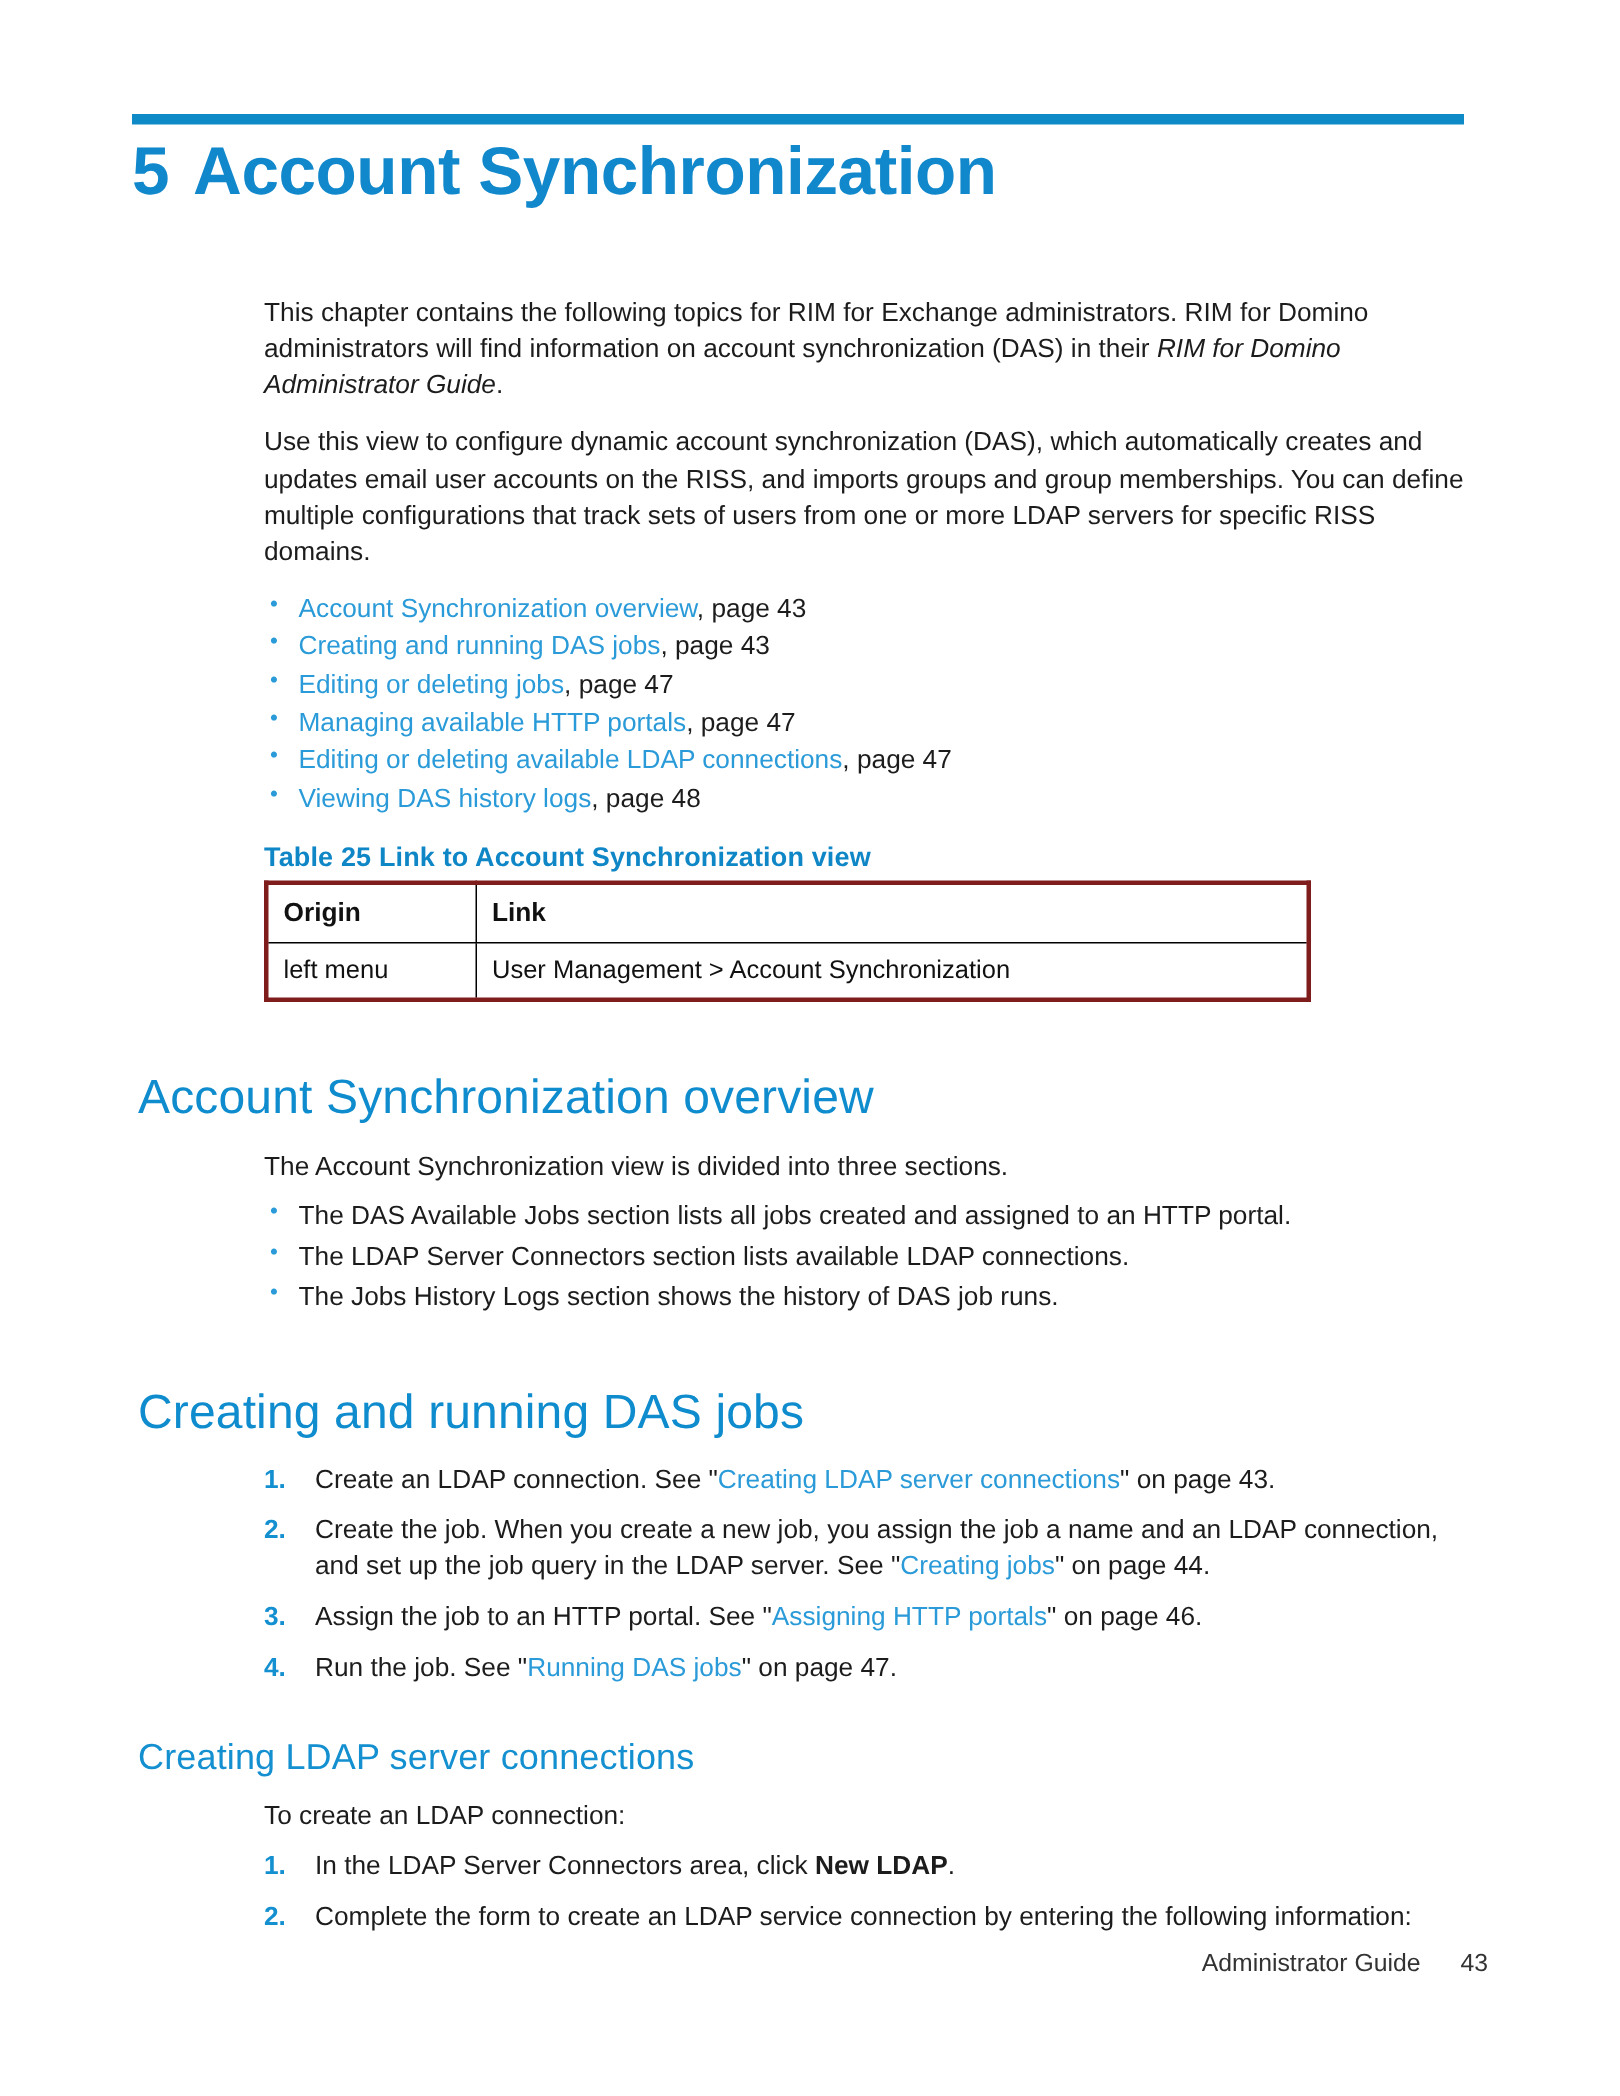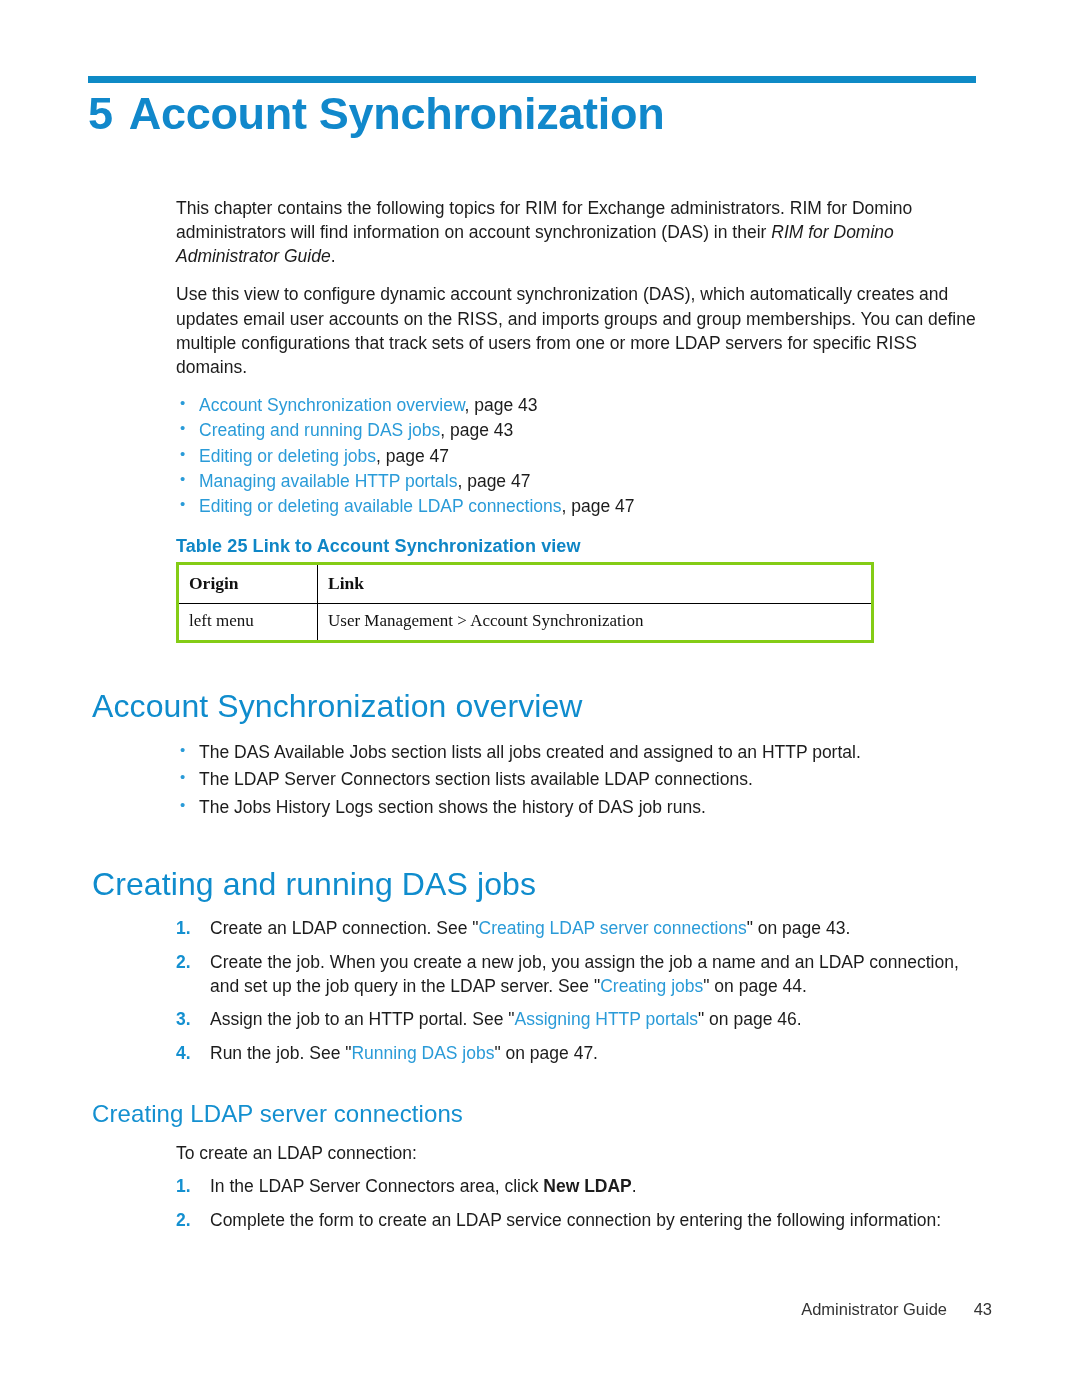--- a/index.html
+++ b/index.html
@@ -102,23 +102,22 @@
   .table-caption {
     margin: 16px 0 5px 0;
     font-size: 18px;
     font-weight: bold;
     color: #0f86c6;
     letter-spacing: 0.1px;
   }
   table.doc-table {
     border-collapse: collapse;
     width: 698px;
-    border: 3px solid #84cc16;
+    border: 3px solid #7f1d1d;
     table-layout: fixed;
-    font-family: Liberation Serif, serif;
   }
   table.doc-table th,
   table.doc-table td {
     border: 1px solid #000000;
     padding: 6px 10px 7px 10px;
     text-align: left;
     vertical-align: middle;
     font-size: 17px;
     color: #111111;
   }
@@ -238,20 +237,21 @@
     <div class="body-indent">
       <p class="para"><span>This chapter contains the following topics for RIM for Exchange administrators. RIM for Domino administrators will find information on account synchronization (DAS) in their </span><em class="ital">RIM for Domino Administrator Guide</em><span>.</span></p>
       <p class="para">Use this view to configure dynamic account synchronization (DAS), which automatically creates and updates email user accounts on the RISS, and imports groups and group memberships. You can define multiple configurations that track sets of users from one or more LDAP servers for specific RISS domains.</p>
 
       <ul class="toc-list">
         <li><a class="xref" href="#" style="text-decoration:none;">Account Synchronization overview</a><span>, page 43</span></li>
         <li><a class="xref" href="#" style="text-decoration:none;">Creating and running DAS jobs</a><span>, page 43</span></li>
         <li><a class="xref" href="#" style="text-decoration:none;margin-top:47px;">Editing or deleting jobs</a><span>, page 47</span></li>
         <li><a class="xref" href="#" style="text-decoration:none;">Managing available HTTP portals</a><span>, page 47</span></li>
         <li><a class="xref" href="#" style="text-decoration:none;">Editing or deleting available LDAP connections</a><span>, page 47</span></li>
+        <li><a class="xref" href="#" style="text-decoration:none;">Viewing DAS history logs</a><span>, page 48</span></li>
       </ul>
 
       <div class="table-caption">Table 25 Link to Account Synchronization view</div>
 
       <table class="doc-table">
         <colgroup>
             <col class="c1">
             <col>
           </colgroup>
         <thead>
@@ -264,20 +264,21 @@
           <tr>
             <td>left menu</td>
             <td>User Management &gt; Account Synchronization</td>
           </tr>
         </tbody>
       </table>
     </div>
 
     <h1 class="h-section">Account Synchronization overview</h1>
     <div class="body-indent">
+      <p class="para tight">The Account Synchronization view is divided into three sections.</p>
       <ul class="b-list">
         <li>The DAS Available Jobs section lists all jobs created and assigned to an HTTP portal.</li>
         <li>The LDAP Server Connectors section lists available LDAP connections.</li>
         <li>The Jobs History Logs section shows the history of DAS job runs.</li>
       </ul>
     </div>
 
     <h1 class="h-section">Creating and running DAS jobs</h1>
     <div class="body-indent">
       <ol class="n-list">

